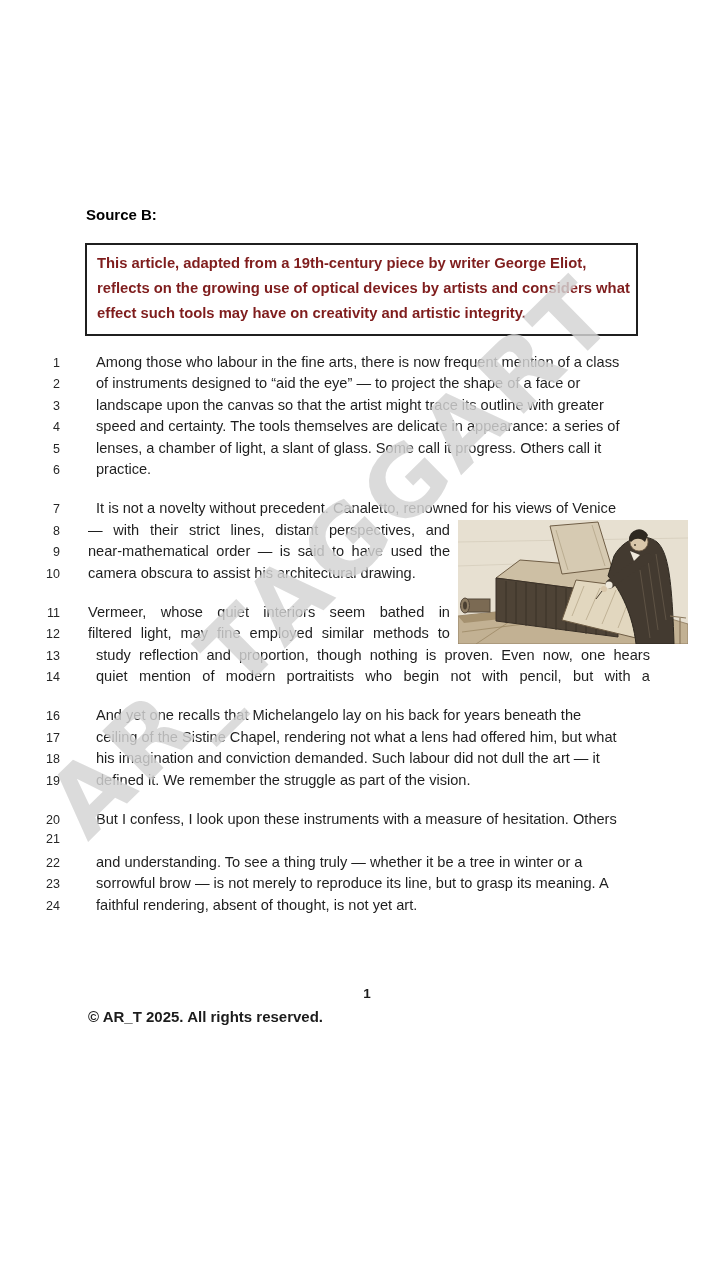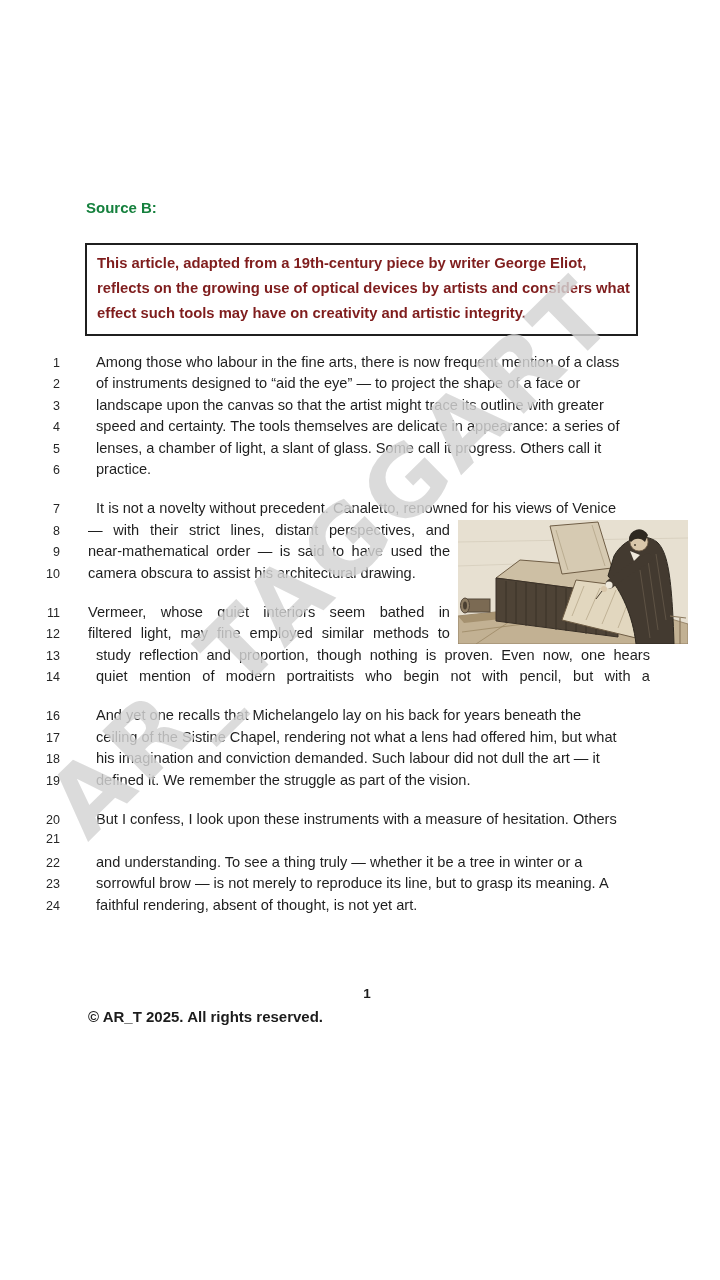--- a/index.html
+++ b/index.html
@@ -5,22 +5,22 @@
   html,body{margin:0;padding:0;background:#ffffff;}
   .page{
     position:relative;
     width:720px;height:1280px;
     background:#ffffff;
     overflow:hidden;
     font-family:"Liberation Sans",sans-serif;
     color:#1f1f1f;
   }
   .source-label{
-    position:absolute;left:86px;top:199px;
-    font-size:15px;font-weight:bold;color:#15803d;
+    position:absolute;left:86px;top:206px;
+    font-size:15px;font-weight:bold;color:#000000;
   }
   .intro-box{
     position:absolute;left:85px;top:243px;width:553px;
     border:2px solid #1f1f1f;
     padding:6px 10px 8px 10px;
     box-sizing:border-box;
     background:#ffffff;
   }
   .intro-line{
     font-size:14.8px;font-weight:bold;line-height:25px;color:#7f1d1d;

